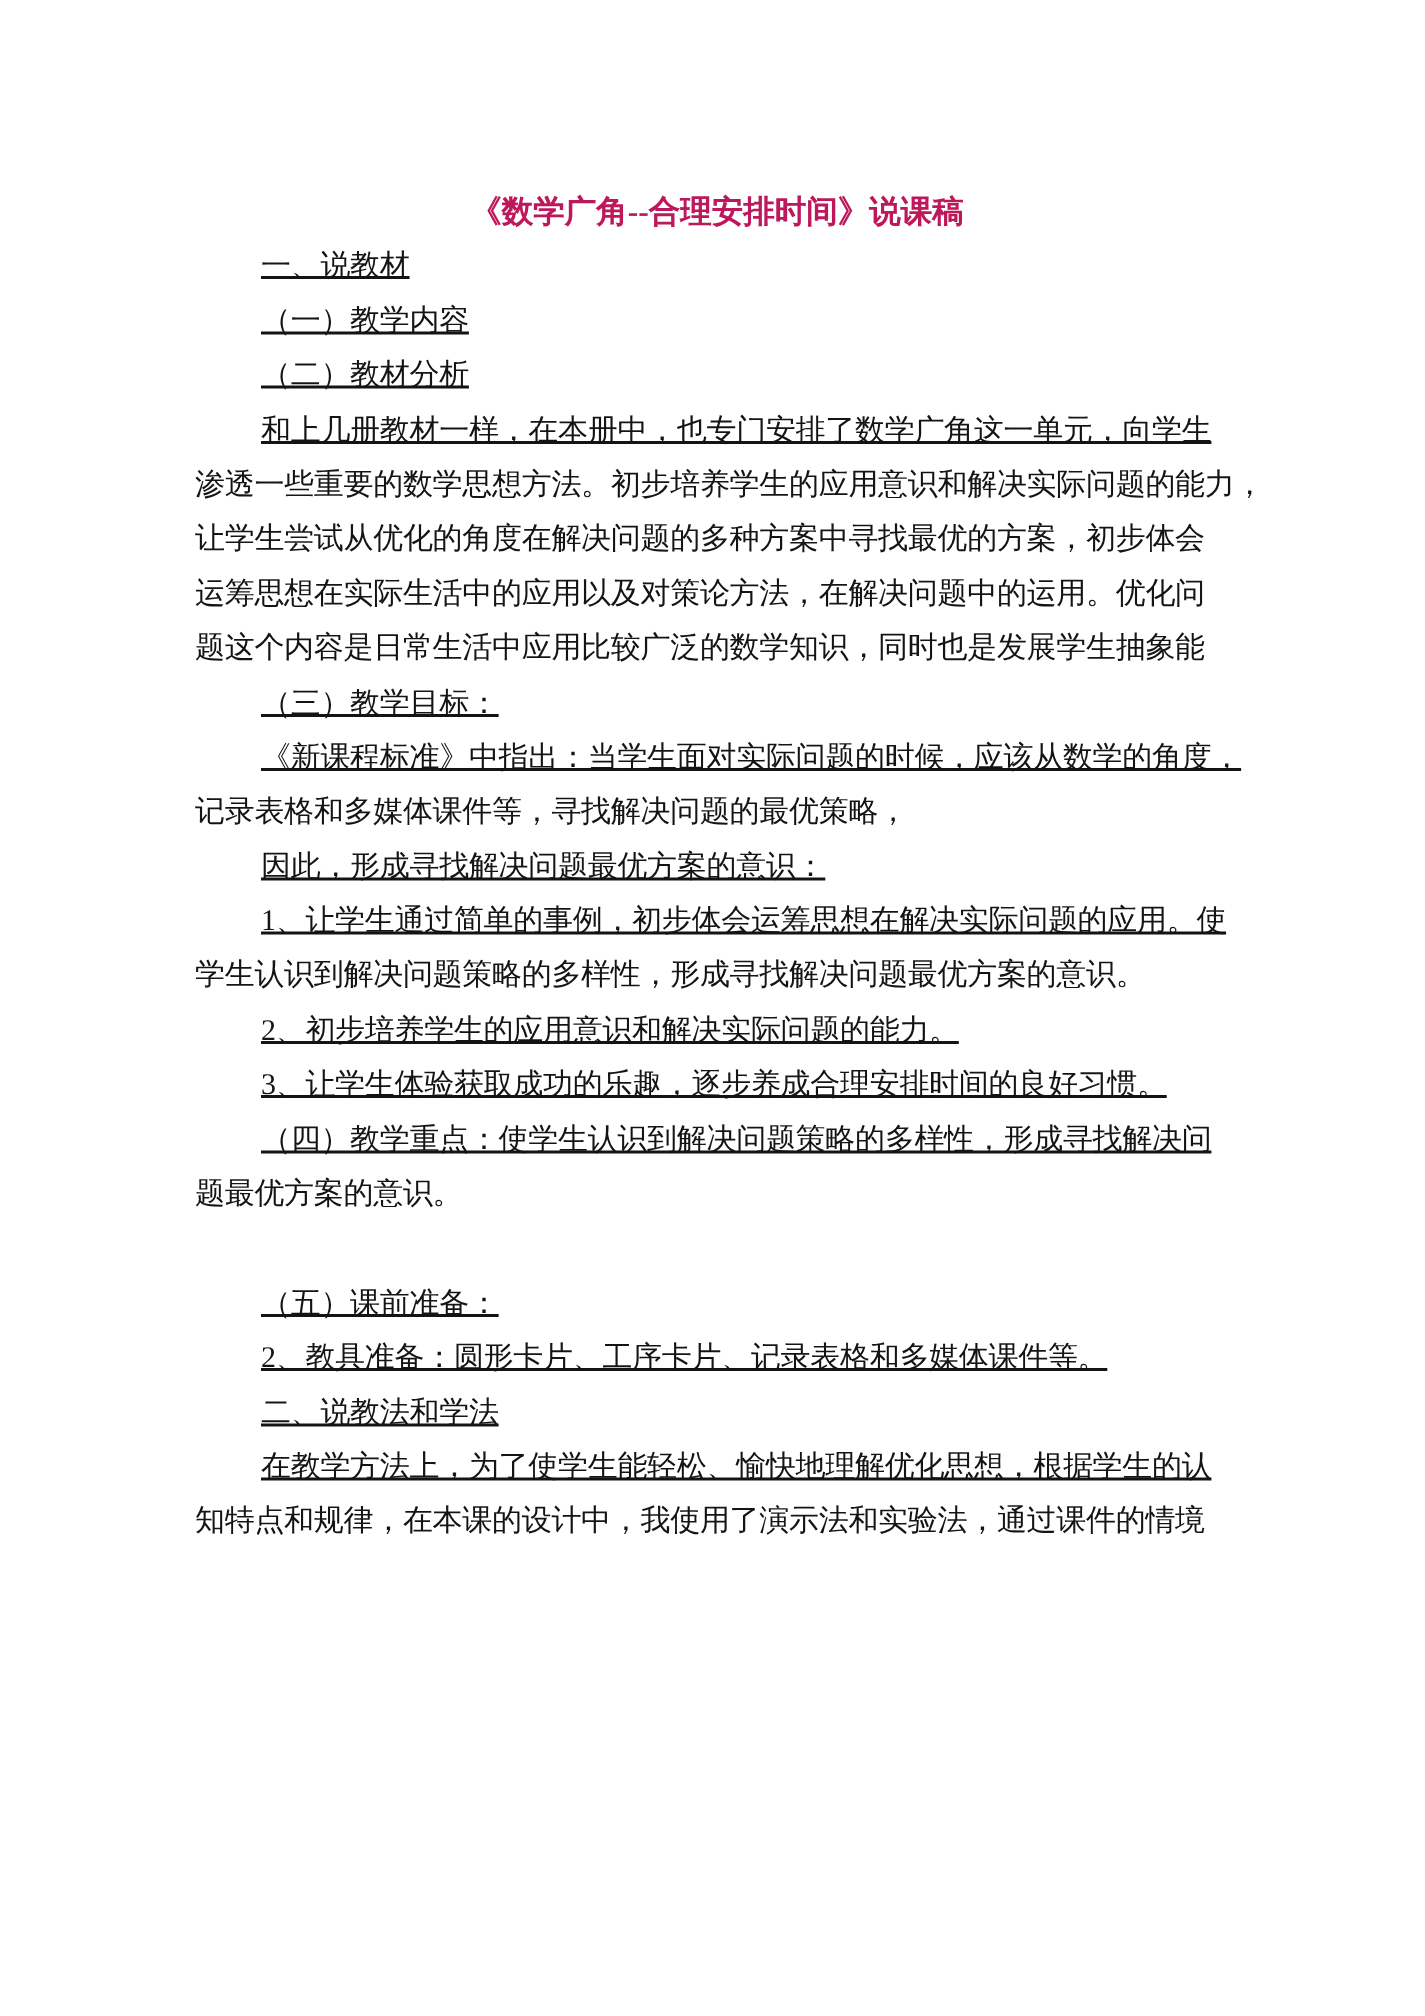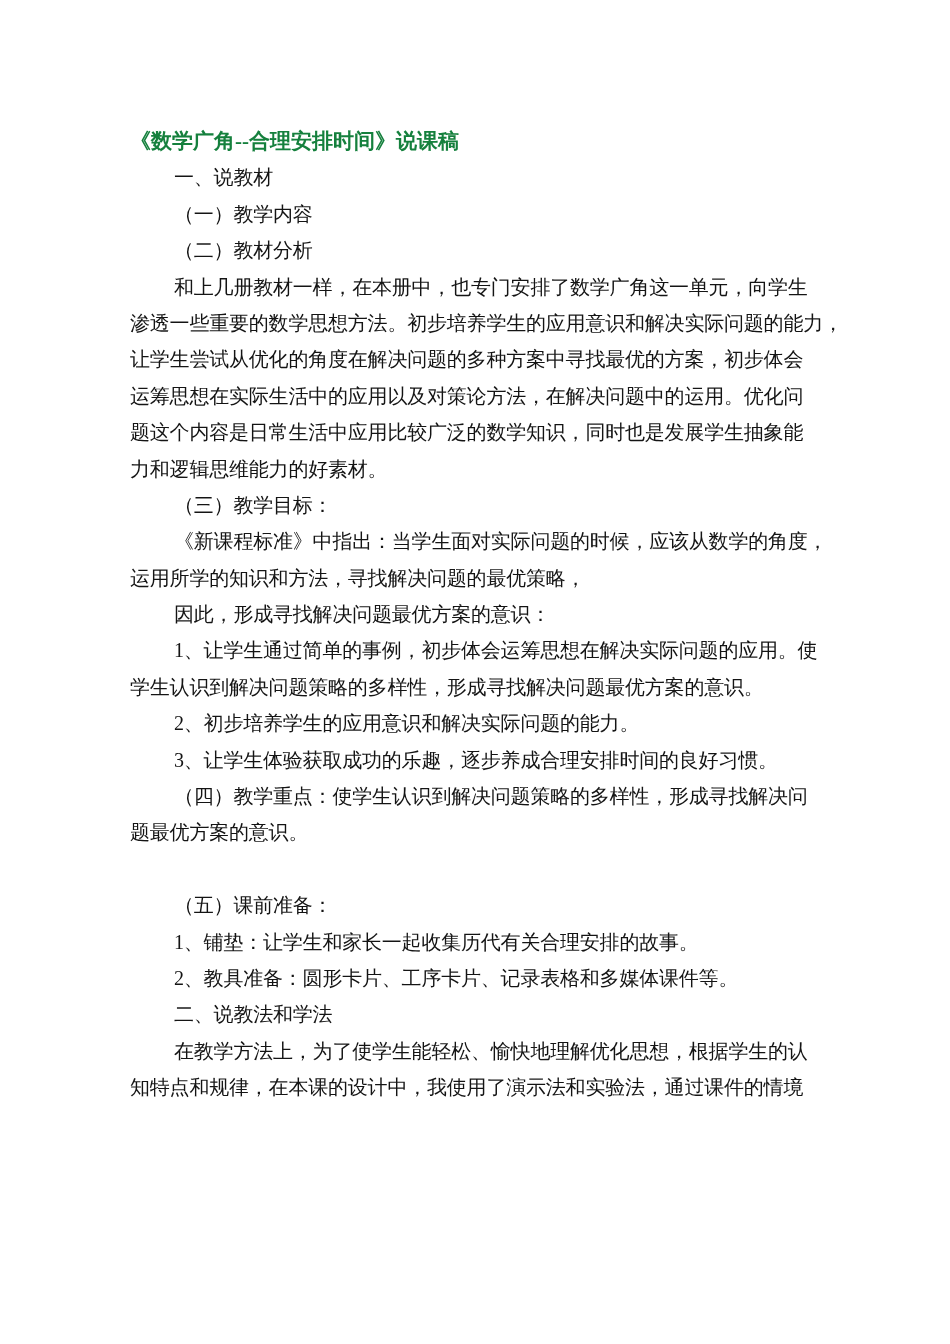--- a/index.html
+++ b/index.html
@@ -24,58 +24,57 @@
   .line {
     font-size: 20px;
     height: 36.4px;
     line-height: 36.4px;
     letter-spacing: -0.2px;
     white-space: nowrap;
     overflow: visible;
   }
   .line.indent {
     text-indent: 44px;
+    text-decoration: underline;
   }
   .line.blank {
     
   }
   .title {
     font-size: 21px;
     font-weight: bold;
-    text-align: left;
+    text-align: center;
     letter-spacing: 0;
-    color: #15803d;
+    color: #be185d;
   }
 </style>
 </head>
 <body>
 
 <div class="page">
   <div class="line title">《数学广角--合理安排时间》说课稿</div>
   <div id="body-lines">
       <div class="line indent">一、说教材</div>
       <div class="line indent">（一）教学内容</div>
       <div class="line indent">（二）教材分析</div>
       <div class="line indent">和上几册教材一样，在本册中，也专门安排了数学广角这一单元，向学生</div>
       <div class="line">渗透一些重要的数学思想方法。初步培养学生的应用意识和解决实际问题的能力，</div>
       <div class="line">让学生尝试从优化的角度在解决问题的多种方案中寻找最优的方案，初步体会</div>
       <div class="line">运筹思想在实际生活中的应用以及对策论方法，在解决问题中的运用。优化问</div>
       <div class="line">题这个内容是日常生活中应用比较广泛的数学知识，同时也是发展学生抽象能</div>
-      <div class="line">力和逻辑思维能力的好素材。</div>
       <div class="line indent">（三）教学目标：</div>
       <div class="line indent">《新课程标准》中指出：当学生面对实际问题的时候，应该从数学的角度，</div>
-      <div class="line">运用所学的知识和方法，寻找解决问题的最优策略，</div>
+      <div class="line">记录表格和多媒体课件等，寻找解决问题的最优策略，</div>
       <div class="line indent">因此，形成寻找解决问题最优方案的意识：</div>
       <div class="line indent">1、让学生通过简单的事例，初步体会运筹思想在解决实际问题的应用。使</div>
       <div class="line">学生认识到解决问题策略的多样性，形成寻找解决问题最优方案的意识。</div>
       <div class="line indent">2、初步培养学生的应用意识和解决实际问题的能力。</div>
       <div class="line indent">3、让学生体验获取成功的乐趣，逐步养成合理安排时间的良好习惯。</div>
       <div class="line indent">（四）教学重点：使学生认识到解决问题策略的多样性，形成寻找解决问</div>
       <div class="line">题最优方案的意识。</div>
       <div class="line blank"></div>
       <div class="line indent">（五）课前准备：</div>
-      <div class="line indent">1、铺垫：让学生和家长一起收集历代有关合理安排的故事。</div>
       <div class="line indent">2、教具准备：圆形卡片、工序卡片、记录表格和多媒体课件等。</div>
       <div class="line indent">二、说教法和学法</div>
       <div class="line indent">在教学方法上，为了使学生能轻松、愉快地理解优化思想，根据学生的认</div>
       <div class="line">知特点和规律，在本课的设计中，我使用了演示法和实验法，通过课件的情境</div>
     </div>
 </div>
 
 </body></html>

